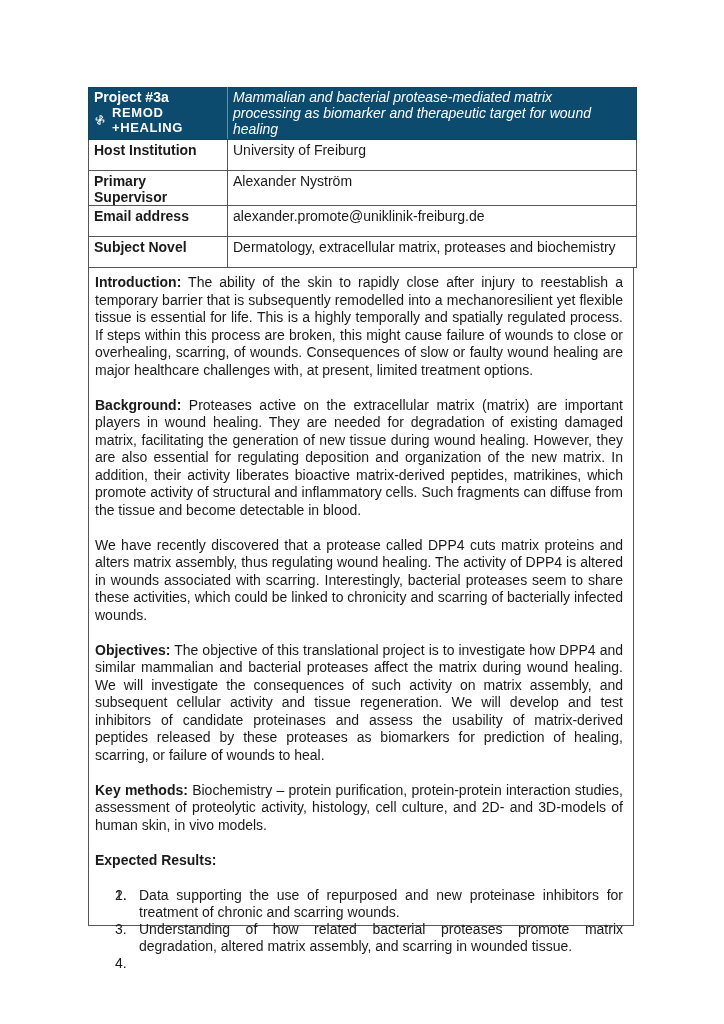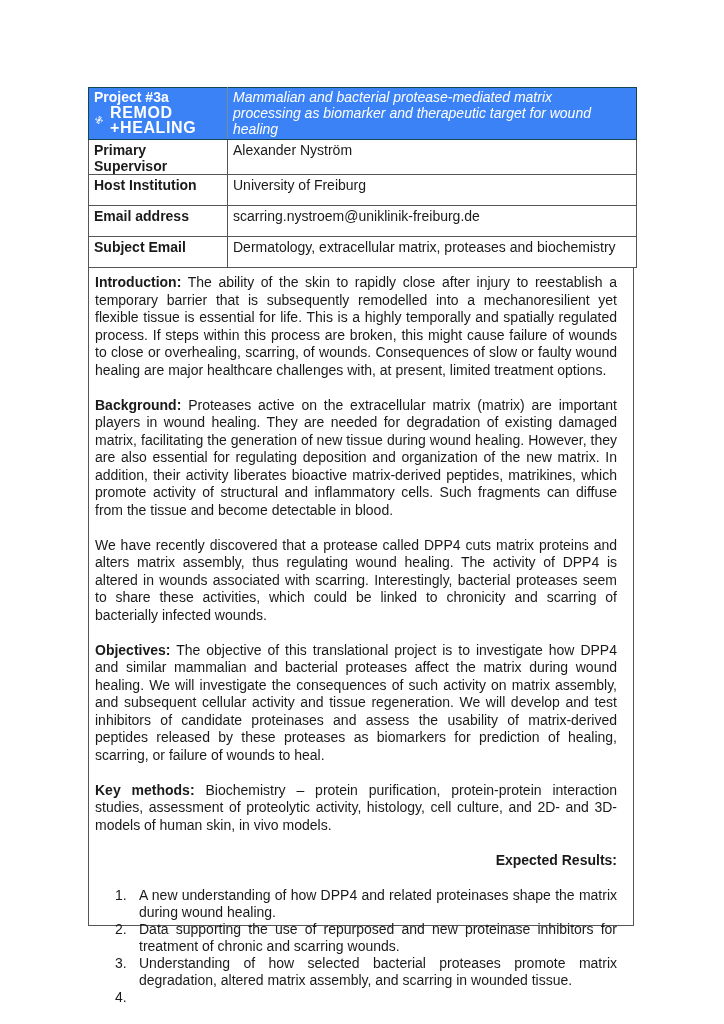--- a/index.html
+++ b/index.html
@@ -3,32 +3,32 @@
 <meta charset="utf-8">
 <style>
   html, body { margin: 0; padding: 0; background: #ffffff; }
   body { width: 724px; height: 1024px; position: relative; overflow: hidden;
          font-family: "Liberation Sans", sans-serif; color: #1a1a1a; }
   .page { position: absolute; left: 88px; top: 87px; width: 548px; }
   table.info { border-collapse: collapse; width: 548px; table-layout: fixed; }
   table.info td { border: 1px solid #555; font-size: 14px; line-height: 16px; vertical-align: top; padding: 2px 5px 0 5px; }
   table.info col.c1 { width: 139px; }
   table.info col.c2 { width: 409px; }
-  tr.hdr td { background: #3b82f6; color: #ffffff; height: 30px; padding: 1px 20px 2px 5px; border-color: #134652; border-right-color: #6f8f97; }
+  tr.hdr td { background: #0c4a6e; color: #ffffff; height: 30px; padding: 1px 20px 2px 5px; border-color: #134652; border-right-color: #6f8f97; }
   tr.hdr td:last-child { border-right-color: #134652; font-style: italic; }
   .proj-title { font-weight: bold; font-size: 14px; line-height: 16px; display: block; }
-  .logo-line { display: flex; align-items: center; gap: 6px; font-size: 16px; font-weight: bold; letter-spacing: 0.6px; line-height: 15px; }
+  .logo-line { display: flex; align-items: center; gap: 6px; font-size: 13px; font-weight: bold; letter-spacing: 0.6px; line-height: 15px; }
   .logo-icon { width: 16px; height: 14px; display: inline-block; }
   .hdr-title { font-size: 14px; line-height: 16px; }
   tr.row td { height: 28px; }
   tr.row td.lbl { font-weight: bold; }
-  .body-box { border: 1px solid #555; border-top: none; width: 546px; height: 658px; padding: 6px 16px 0 6px; box-sizing: border-box; }
+  .body-box { border: 1px solid #555; border-top: none; width: 546px; height: 658px; padding: 6px 10px 0 6px; box-sizing: border-box; }
   .para { font-size: 14px; line-height: 17.5px; text-align: justify; margin: 0 0 17.5px 0; }
   .para .lead { font-weight: bold; }
-  .heading { font-size: 14px; line-height: 17.5px; font-weight: bold; margin: 0 0 17.5px 0; text-align: right; }
+  .heading { font-size: 14px; line-height: 17.5px; font-weight: bold; margin: 0 0 17.5px 0; }
   ol.results { margin: 0; padding: 0; list-style: none; }
   ol.results li { position: relative; padding-left: 44px; font-size: 14px; line-height: 17px; text-align: justify; margin-bottom: 0; }
   ol.results li .num { position: absolute; left: 20px; top: 0; }
 </style>
 </head>
 <body>
 
 <div class="page">
   <table class="info">
     <colgroup>
@@ -51,33 +51,33 @@
             </g>
           </svg>
           <span>REMOD +HEALING</span>
         </span>
       </td>
       <td>
         <span class="hdr-title">Mammalian and bacterial protease-mediated matrix processing as biomarker and therapeutic target for wound healing</span>
       </td>
     </tr>
     <tr class="row">
+      <td class="lbl">Host Institution</td>
+      <td>University of Freiburg</td>
+    </tr>
+    <tr class="row">
       <td class="lbl">Primary Supervisor</td>
       <td>Alexander Nyström</td>
     </tr>
     <tr class="row">
-      <td class="lbl">Host Institution</td>
-      <td>University of Freiburg</td>
+      <td class="lbl">Email address</td>
+      <td>alexander.promote@uniklinik-freiburg.de</td>
     </tr>
     <tr class="row">
-      <td class="lbl">Email address</td>
-      <td>scarring.nystroem@uniklinik-freiburg.de</td>
-    </tr>
-    <tr class="row">
-      <td class="lbl">Subject Email</td>
+      <td class="lbl">Subject Novel</td>
       <td>Dermatology, extracellular matrix, proteases and biochemistry</td>
     </tr>
   </tbody>
     </table>
 
   <div class="body-box">
     <p class="para">
       <span class="lead">Introduction:</span><span> The ability of the skin to rapidly close after injury to reestablish a temporary barrier that is subsequently remodelled into a mechanoresilient yet flexible tissue is essential for life. This is a highly temporally and spatially regulated process. If steps within this process are broken, this might cause failure of wounds to close or overhealing, scarring, of wounds. Consequences of slow or faulty wound healing are major healthcare challenges with, at present, limited treatment options.</span>
     </p>
     <p class="para">
@@ -85,19 +85,19 @@
     </p>
     <p class="para">We have recently discovered that a protease called DPP4 cuts matrix proteins and alters matrix assembly, thus regulating wound healing. The activity of DPP4 is altered in wounds associated with scarring. Interestingly, bacterial proteases seem to share these activities, which could be linked to chronicity and scarring of bacterially infected wounds.</p>
     <p class="para">
       <span class="lead">Objectives:</span><span> The objective of this translational project is to investigate how DPP4 and similar mammalian and bacterial proteases affect the matrix during wound healing. We will investigate the consequences of such activity on matrix assembly, and subsequent cellular activity and tissue regeneration. We will develop and test inhibitors of candidate proteinases and assess the usability of matrix-derived peptides released by these proteases as biomarkers for prediction of healing, scarring, or failure of wounds to heal.</span>
     </p>
     <p class="para">
       <span class="lead">Key methods:</span><span> Biochemistry – protein purification, protein-protein interaction studies, assessment of proteolytic activity, histology, cell culture, and 2D- and 3D-models of human skin, in vivo models.</span>
     </p>
     <p class="heading">Expected Results:</p>
     <ol class="results">
-      <li><span class="num">1.</span><span>A new understanding of how DPP4 and related proteinases shape the matrix during wound healing.</span></li>
+      <li><span class="num">1.</span></li>
       <li><span class="num">2.</span><span>Data supporting the use of repurposed and new proteinase inhibitors for treatment of chronic and scarring wounds.</span></li>
-      <li><span class="num">3.</span><span>Understanding of how selected bacterial proteases promote matrix degradation, altered matrix assembly, and scarring in wounded tissue.</span></li>
+      <li><span class="num">3.</span><span>Understanding of how related bacterial proteases promote matrix degradation, altered matrix assembly, and scarring in wounded tissue.</span></li>
       <li><span class="num">4.</span></li>
     </ol>
   </div>
 </div>
 
 </body></html>

